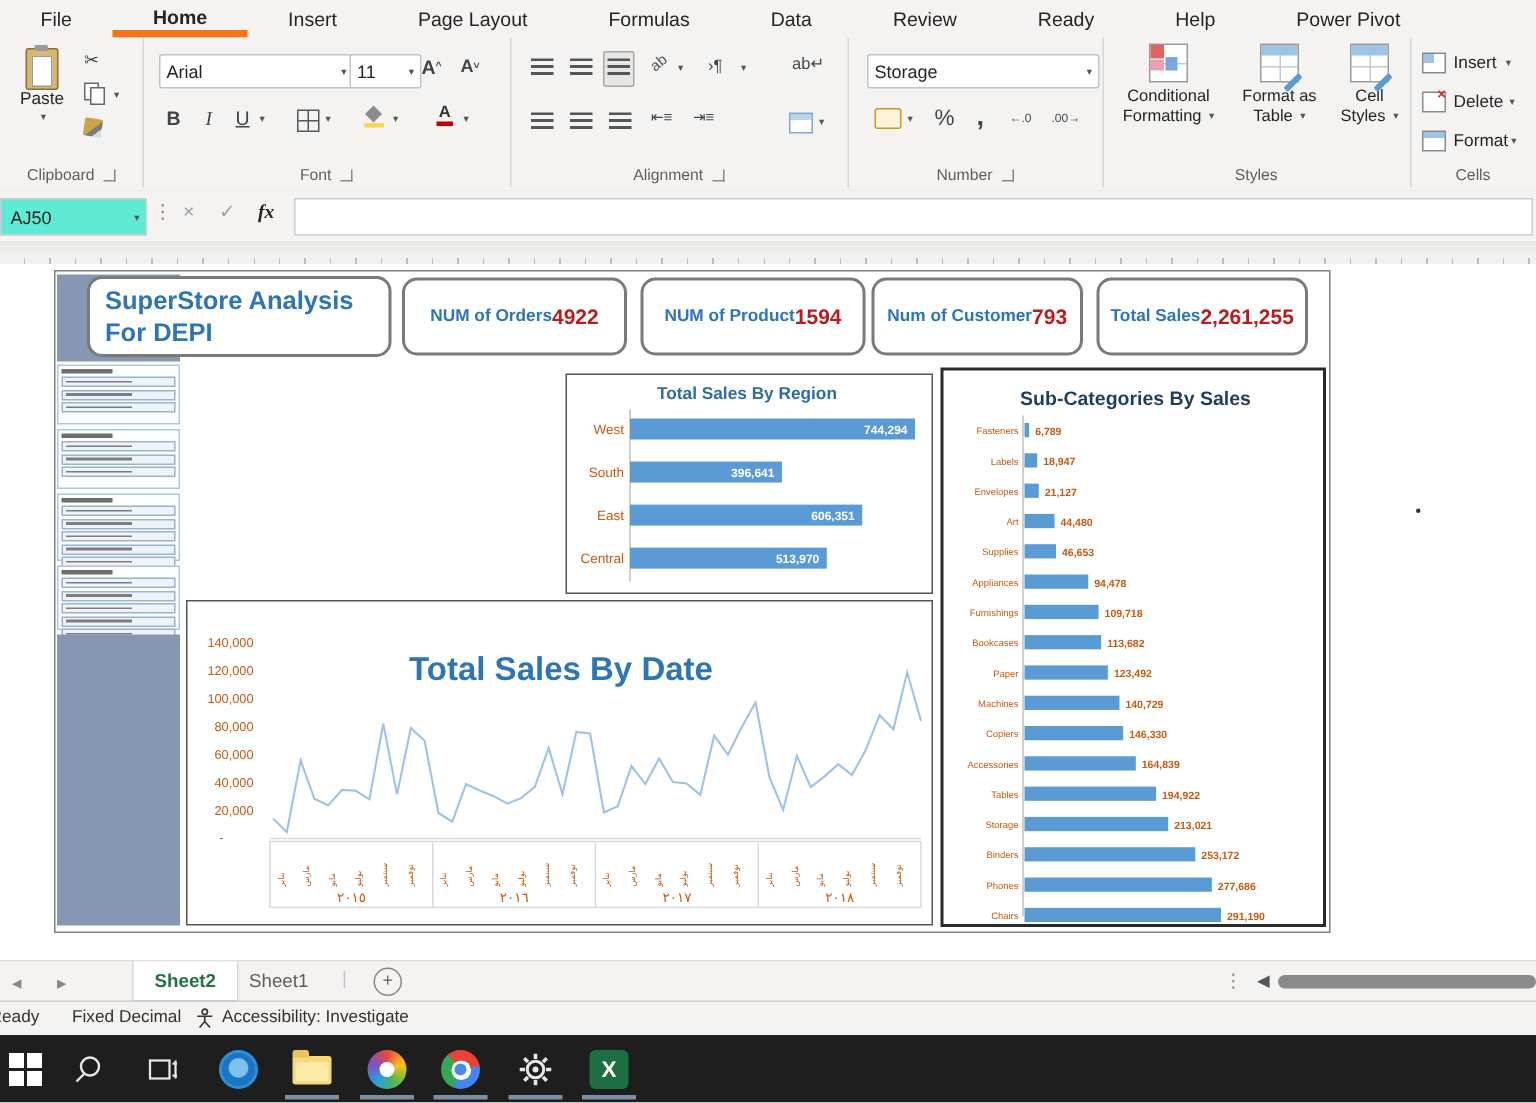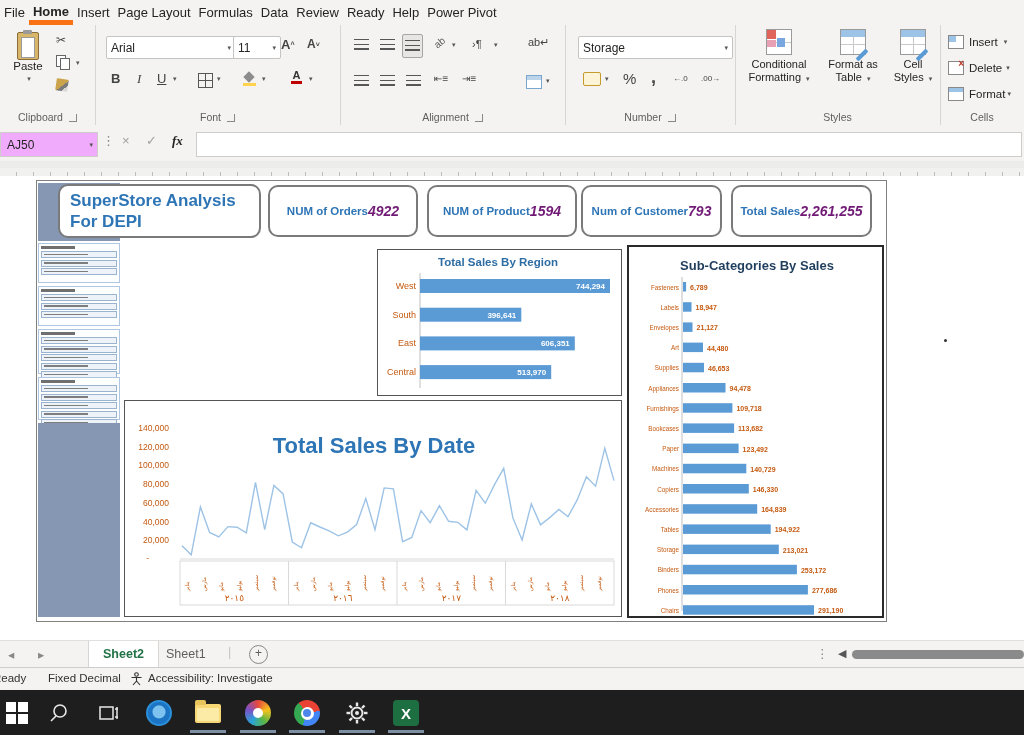--- a/index.html
+++ b/index.html
@@ -2,21 +2,21 @@
 <html><head>
 <meta charset="utf-8">
 <style>
   html,body{margin:0;padding:0;}
   body{font-family:"Liberation Sans","DejaVu Sans",sans-serif;background:#fff;}
   .screen{position:relative;width:1024px;height:735px;overflow:hidden;background:#fff;}
   .abs{position:absolute;}
 
   
   .tabs-row{position:absolute;left:0;top:0;width:1024px;height:25px;background:#f4f3f2;display:flex;align-items:center;}
-  .rtab{padding:3px 4px 4px;font-size:13px;color:#252423;cursor:default;white-space:nowrap;}
+  .rtab{padding:3px 27px 4px;font-size:13px;color:#252423;cursor:default;white-space:nowrap;}
   .rtab.active{font-weight:bold;border-bottom:5px solid #f97316;padding-bottom:1px;}
 
   
   .ribbon{position:absolute;left:0;top:25px;width:1024px;height:102px;background:#f4f3f2;border-bottom:1px solid #d8d6d4;}
   .rgroup{position:absolute;top:0;height:100px;border-right:1px solid #d8d6d4;}
   .grp-label{position:absolute;bottom:2px;left:0;right:0;text-align:center;font-size:10.5px;color:#605e5c;}
   .dlg{display:inline-block;width:7px;height:7px;border-right:1.5px solid #8a8886;border-bottom:1.5px solid #8a8886;margin-left:6px;vertical-align:middle;}
   .chev{font-size:7px;color:#555;margin-left:2px;vertical-align:middle;}
   .combo{position:absolute;background:#fff;border:1px solid #c6c4c2;border-radius:2px;font-size:12px;color:#252423;display:flex;align-items:center;padding:0 4px;justify-content:space-between;}
   .mini{display:inline-flex;align-items:center;justify-content:center;font-size:12px;color:#444;}
@@ -53,41 +53,41 @@
      linear-gradient(#c9c9c9,#c9c9c9) 12px 0/1px 100% no-repeat,#fff;}
   .pencil{position:absolute;right:-4px;bottom:-3px;width:14px;height:4px;background:#5b9bd5;transform:rotate(-45deg);border-radius:1px;}
   .cells-row{position:absolute;left:8px;display:flex;align-items:center;font-size:11.5px;color:#252423;}
   .cells-ic{display:inline-block;width:14px;height:12px;border:1px solid #888;margin-right:5px;position:relative;background:#fff;}
   .cells-ic.ins{background:linear-gradient(#9dc3e6,#9dc3e6) 0 0/7px 6px no-repeat,#fff;}
   .cells-ic.del::after{content:"×";position:absolute;right:-1px;top:-4px;color:#c0392b;font-size:10px;font-weight:bold;}
   .cells-ic.fmt{background:linear-gradient(#9dc3e6,#9dc3e6) 0 0/100% 4px no-repeat,#fff;}
 
   
   .formula-row{position:absolute;left:0;top:127px;width:1024px;height:34px;background:#f4f3f2;border-bottom:1px solid #d8d6d4;}
-  .namebox{position:absolute;left:0;top:5px;width:90px;height:23px;background:#f0abfc;border:1px solid #cfcdcb;font-size:12px;color:#252423;display:flex;align-items:center;padding-left:6px;justify-content:space-between;}
+  .namebox{position:absolute;left:0;top:5px;width:90px;height:23px;background:#5eead4;border:1px solid #cfcdcb;font-size:12px;color:#252423;display:flex;align-items:center;padding-left:6px;justify-content:space-between;}
   .fx-input{position:absolute;left:196px;top:5px;width:824px;height:23px;background:#fff;border:1px solid #cfcdcb;}
   .fbtn{position:absolute;top:6px;font-size:13px;color:#a0a0a0;}
 
   
   .gap-strip{position:absolute;left:0;top:161px;width:1024px;height:7px;background:#ececeb;}
   .ruler{position:absolute;left:0;top:168px;width:1024px;height:8px;background:#f1f1f0;border-bottom:1px solid #e0e0e0;
     background-image:repeating-linear-gradient(to right,transparent 0 16px,#bdbdbd 16px 17px);background-size:100% 4px;background-position:0 4px;background-repeat:no-repeat;}
   .sheet{position:absolute;left:0;top:176px;width:1024px;height:464px;background:#fff;}
 
   .dash-border{position:absolute;left:36px;top:4px;width:849px;height:440px;border:1px solid #808080;background:#fff;}
   .blueblock{position:absolute;left:38px;width:82px;background:#8597b2;}
   .slicer{position:absolute;left:38px;width:82px;background:#fdfefe;border:1px solid #aec6e2;box-sizing:border-box;padding:2px 2px 0;}
   .slicer .hdr{height:2.5px;width:34px;background:#6f6f6f;margin-bottom:2.5px;}
   .slicer .row{height:5px;border:0.5px solid #9ab4d0;background:#eef3f9;margin-bottom:1.5px;position:relative;}
   .slicer .row i{position:absolute;left:2px;top:1.5px;width:60%;height:1.5px;background:#7d7d7d;}
 
   .kpi-card{position:absolute;top:9px;height:52px;background:#fff;border:2px solid #7a7a7a;border-radius:10px;box-sizing:border-box;
     display:flex;flex-direction:row;align-items:center;justify-content:center;}
   .kpi-title{font-size:11.5px;font-weight:bold;color:#2e75b6;line-height:15px;}
-  .kpi-value{font-size:14px;font-weight:bold;color:#701a75;line-height:17px;font-style:italic;}
+  .kpi-value{font-size:14px;font-weight:bold;color:#b91c1c;line-height:17px;}
   .title-card{position:absolute;left:58px;top:8px;width:203px;height:54px;background:#fff;border:2px solid #7a7a7a;border-radius:10px;box-sizing:border-box;
     display:flex;flex-direction:column;justify-content:center;padding-left:10px;}
   .title-card div{font-size:17px;font-weight:bold;color:#2e75b6;line-height:21px;}
 
   .panel{position:absolute;background:#fff;border:1.5px solid #555;box-sizing:border-box;}
   .panel.dark{border:2px solid #2a2a2a;}
   .dot{position:absolute;width:3px;height:3px;background:#333;border-radius:50%;}
 
   
   .tabbar{position:absolute;left:0;top:640px;width:1024px;height:27px;background:#f4f3f2;border-top:1px solid #e1dfdd;font-size:12.5px;color:#605e5c;}

